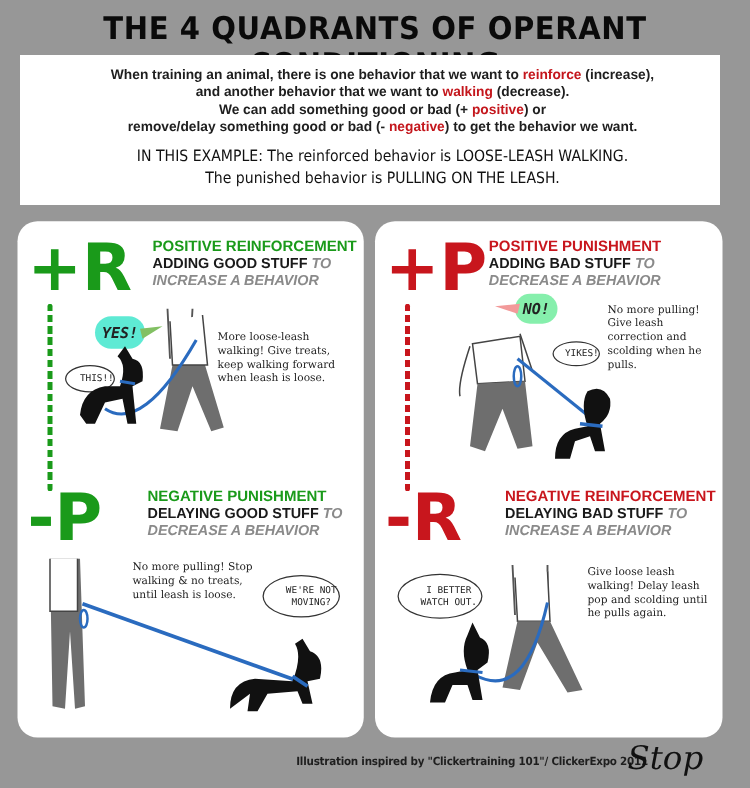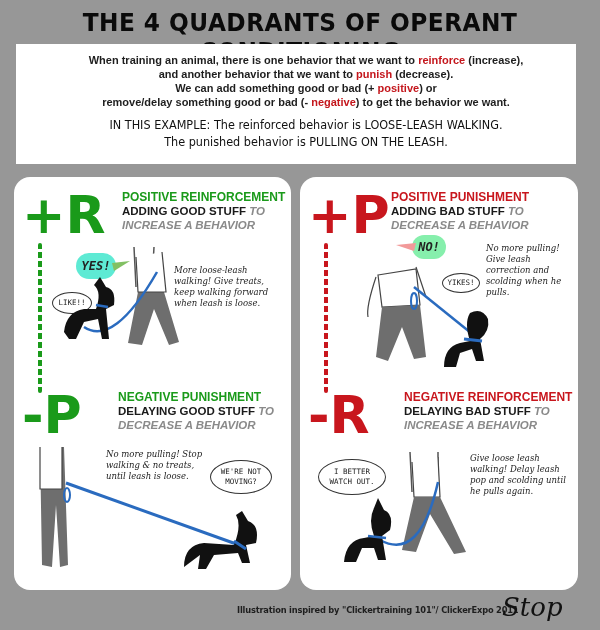--- a/index.html
+++ b/index.html
@@ -39,53 +39,53 @@
   .heading .dark { color: #1a1a1a; }
   .heading .gray { color: #8a8a8a; font-style: italic; }
 
   .dash {
     position: absolute; width: 4px;
     background: repeating-linear-gradient(to bottom, var(--c) 0 6px, transparent 6px 9px);
     border-radius: 2px;
   }
 
   .note {
-    position: absolute; font-family: "DejaVu Serif", serif; font-style: italic;
+    position: absolute; font-family: "DejaVu Serif", serif; 
     font-size: 8.5px; line-height: 11px; color: #222;
   }
 
   .bubble {
     position: absolute; border-radius: 14px; font-family: "DejaVu Sans Mono", monospace;
     font-style: italic; font-weight: bold; font-size: 12px; color: #222;
     display: flex; align-items: center; justify-content: center;
   }
   .cloud {
     position: absolute; border: 1.3px solid #333; border-radius: 50%; background: #fff;
     font-family: "DejaVu Sans Mono", monospace; font-size: 7.5px; color: #222; text-align: center;
-    display: flex; align-items: center; justify-content: center; line-height: 10px;
+    display: flex; align-items: center; justify-content: flex-end; line-height: 10px;
   }
 
   .footer {
     position: absolute; left: 0; top: 600px; width: 600px; text-align: center;
     font-size: 9px; color: #1e1e1e; font-family: "DejaVu Sans", sans-serif;
   }
   .footer .credit { position: absolute; left: 237px; top: 5px; transform: scaleX(0.92); transform-origin: left; font-weight: bold; letter-spacing: -0.2px; }
   .signature { position: absolute; left: 502px; top: 592px; font-family: "DejaVu Serif", serif; font-style: italic; font-size: 26px; color: #111; }
 
   svg { position: absolute; overflow: visible; }
 </style>
 </head>
 <body>
 
 <div class="title">THE 4 QUADRANTS OF OPERANT CONDITIONING</div>
 
 <div class="intro">
   <div class="lines">
     <div><span>When training an animal, there is one behavior that we want to </span><span class="red">reinforce</span><span> (increase),</span></div>
-    <div><span>and another behavior that we want to </span><span class="red">punish</span><span> (decrease).</span></div>
+    <div><span>and another behavior that we want to </span><span class="red">walking</span><span> (decrease).</span></div>
     <div><span>We can add something good or bad (+ </span><span class="red">positive</span><span>) or</span></div>
     <div><span>remove/delay something good or bad (- </span><span class="red">negative</span><span>) to get the behavior we want.</span></div>
   </div>
   <div class="example">
     <div>IN THIS EXAMPLE:  The reinforced behavior is LOOSE-LEASH WALKING.</div>
     <div>The punished behavior is PULLING ON THE LEASH.</div>
   </div>
 </div>
 
 <div class="panel left">
@@ -102,21 +102,21 @@
   <div class="dash" style="--c:#1a9a1a;left:24px;top:66px;height:150px;"></div>
 
   <div class="bubble" style="left:62px;top:76px;width:40px;height:26px;background:#5eead4;">
     <span>YES!</span>
   </div>
   <svg style="left:98px;top:84px;" width="20" height="10">
       <polygon points="0,2 18,0 2,10" fill="#82c063"></polygon>
     </svg>
 
   <div class="cloud" style="left:38px;top:115px;width:40px;height:22px;">
-    <span>LIKE!!</span>
+    <span>THIS!!</span>
   </div>
 
   <div class="note" style="left:160px;top:88px;width:110px;">More loose-leash walking! Give treats, keep walking forward when leash is loose.</div>
 
   <svg style="left:40px;top:70px;" width="140" height="110">
     <path d="M80,0 L82,40 M100,0 L98,36" stroke="#555" stroke-width="1.5" fill="none"></path>
     <path d="M84,45 L110,45 L125,95 L115,98 L100,62 L88,98 L74,96 Z" fill="#6e6e6e"></path>
     <path d="M82,10 L84,45 L112,45 L108,5" stroke="#444" fill="#fff" stroke-width="1.2"></path>
     <path d="M103,25 Q60,100 30,80" stroke="#2a6bbf" stroke-width="2.5" fill="none"></path>
     <path d="M10,85 Q12,65 30,62 L42,62 Q48,45 40,38 L46,30 L52,40 Q62,42 60,58 L52,62 L55,92 L48,92 L44,72 L30,75 L22,92 L15,92 Z" fill="#111"></path>

